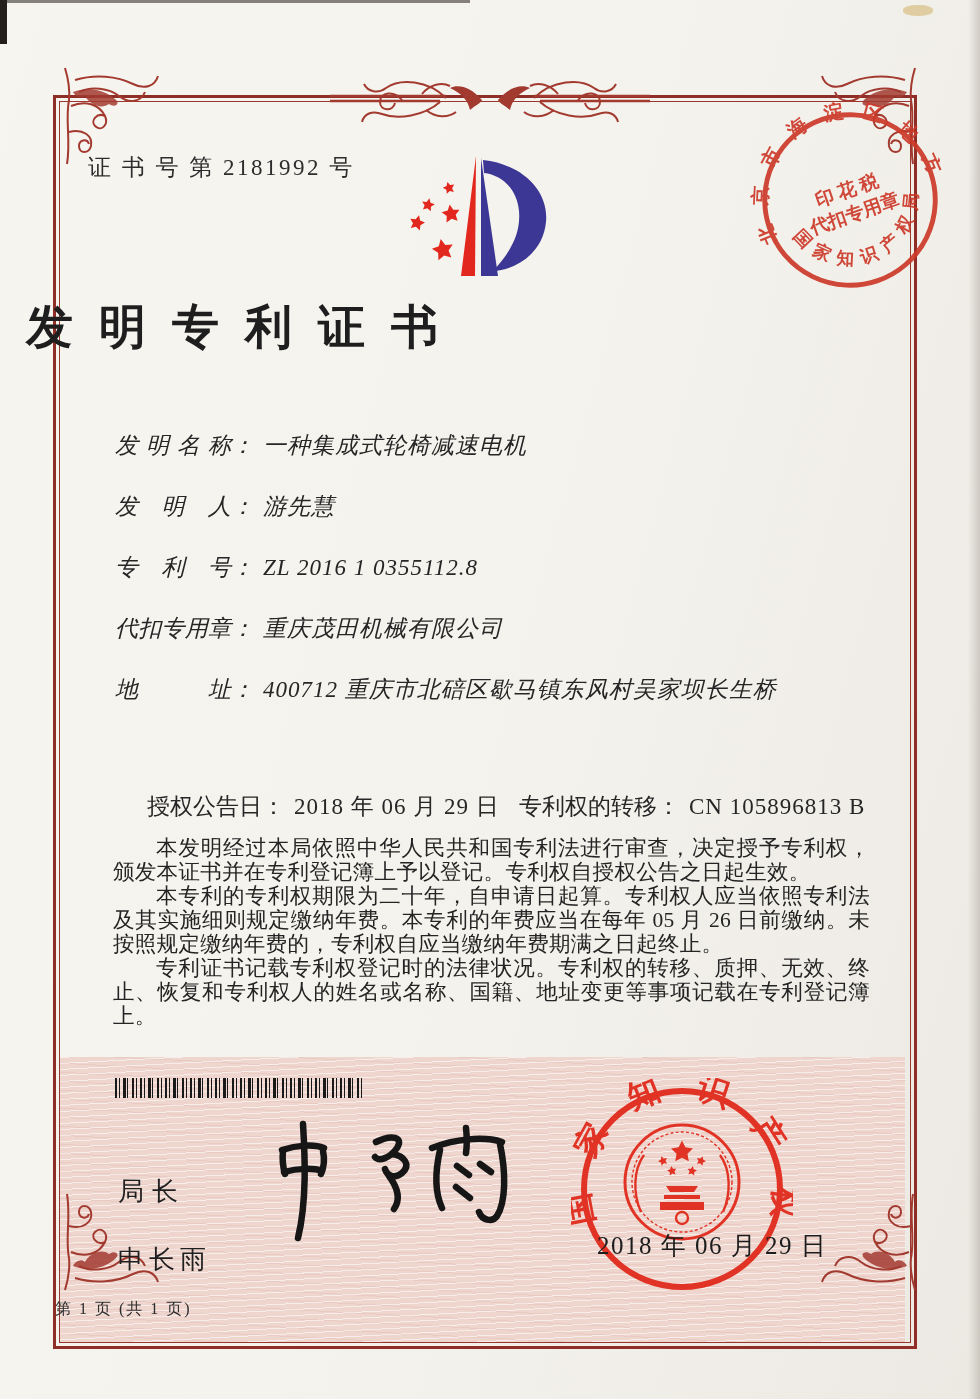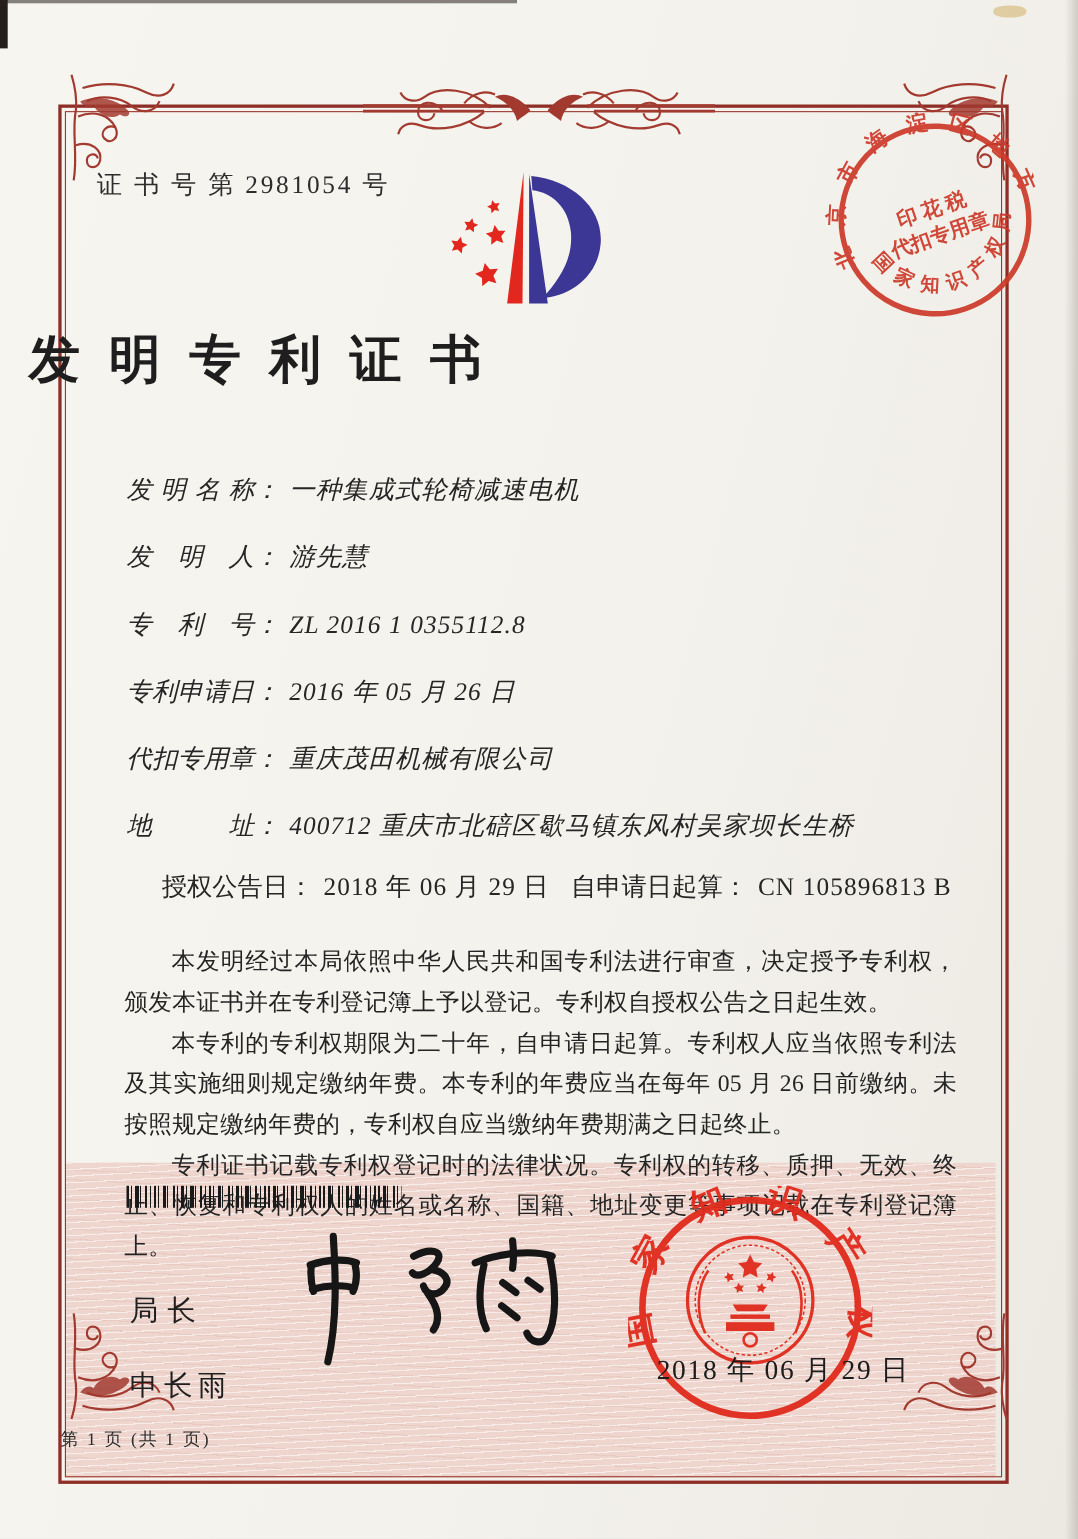--- a/index.html
+++ b/index.html
@@ -39,22 +39,22 @@
 
   .fields{position:absolute;left:115px;top:430px;font-size:23px;z-index:4;font-style:italic;}
   .field-row{height:61px;white-space:nowrap;}
   .f-label{display:inline-block;width:116px;text-align:justify;text-align-last:justify;}
   .f-colon{display:inline-block;}
   .f-value{margin-left:9px;letter-spacing:1px;}
 
   .grant{position:absolute;left:115px;top:791px;font-size:23px;white-space:nowrap;z-index:4;margin-left:32px;}
   .grant .g2{position:absolute;left:372px;top:0;}
 
-  .paras{position:absolute;left:113px;top:836px;width:757px;font-size:21.5px;line-height:37px;
-         text-align:justify;color:#242424;z-index:4;letter-spacing:.3px;margin-top:20px;}
+  .paras{position:absolute;left:113px;top:836px;width:757px;font-size:21.5px;line-height:24px;
+         text-align:justify;color:#242424;z-index:4;letter-spacing:.3px;}
   .paras p{margin:0;text-indent:2em;}
 
   .barcode{position:absolute;left:115px;top:1078px;width:250px;height:20px;z-index:4;
     background:repeating-linear-gradient(90deg,#191919 0 2px,transparent 2px 4px,#191919 4px 5px,
       transparent 5px 8px,#191919 8px 11px,transparent 11px 12px,#191919 12px 13px,transparent 13px 17px,
       #191919 17px 19px,transparent 19px 21px,#191919 21px 22px,transparent 22px 25px);}
 
   .director{position:absolute;left:118px;top:1174px;font-size:26px;color:#1f1f1f;z-index:4;}
   .director .line1{letter-spacing:8px;}
   .director .line2{margin-top:33px;letter-spacing:5px;}
@@ -115,21 +115,21 @@
   <svg class="orn fl-tr" width="110" height="110" viewBox="0 0 110 110">
       <use href="#flourish"></use>
     </svg>
   <svg class="orn fl-bl" width="110" height="110" viewBox="0 0 110 110">
       <use href="#flourish"></use>
     </svg>
   <svg class="orn fl-br" width="110" height="110" viewBox="0 0 110 110">
       <use href="#flourish"></use>
     </svg>
 
-  <div class="cert-no">证 书 号 第 2981054 号</div>
+  <div class="cert-no">证 书 号 第 2181992 号</div>
 
   <svg class="logo" width="158" height="150" viewBox="0 0 158 150">
     <path d="M71,12 L56,132 L70,132 Z" fill="#e2281e"></path>
     <path d="M76,14 L76,132 L93,132 Z" fill="#3c3795"></path>
     <path d="M78,16 C116,20 144,46 141,78 C138,110 110,126 88,127 C105,109 116,90 114,67 C112,45 97,31 79,29 Z" fill="#3c3795"></path>
     <g fill="#e2281e">
       <use href="#st5" transform="translate(44,44) scale(0.62) rotate(-15)"></use>
       <use href="#st5" transform="translate(23,61) scale(0.68) rotate(12)"></use>
       <use href="#st5" transform="translate(46,70) scale(0.95) rotate(-8)"></use>
       <use href="#st5" transform="translate(12,79) scale(0.8) rotate(15)"></use>
@@ -152,31 +152,30 @@
       <textPath href="#taxBot" startOffset="4">国家知识产权局</textPath>
     </text>
     <text x="100" y="96" text-anchor="middle" font-size="19" font-weight="bold" fill="#cd3929">印 花 税</text>
     <text x="100" y="121" text-anchor="middle" font-size="19" font-weight="bold" fill="#cd3929">代扣专用章</text>
   </svg>
 
   <div class="fields">
     <div class="field-row"><span class="f-label">发明名称</span><span class="f-colon">：</span><span class="f-value">一种集成式轮椅减速电机</span></div>
     <div class="field-row"><span class="f-label">发明人</span><span class="f-colon">：</span><span class="f-value">游先慧</span></div>
     <div class="field-row"><span class="f-label">专利号</span><span class="f-colon">：</span><span class="f-value">ZL 2016 1 0355112.8</span></div>
-    <div class="field-row"><span class="f-label">专利申请日</span><span class="f-colon">：</span><span class="f-value">2016 年 05 月 26 日</span></div>
     <div class="field-row"><span class="f-label">代扣专用章</span><span class="f-colon">：</span><span class="f-value">重庆茂田机械有限公司</span></div>
     <div class="field-row"><span class="f-label">地址</span><span class="f-colon">：</span><span class="f-value">400712  重庆市北碚区歇马镇东风村吴家坝长生桥</span></div>
   </div>
 
   <div class="grant">
     <span class="g1">
       <span>授权公告日</span><span>：</span><span class="f-value">2018 年 06 月 29 日</span>
     </span>
     <span class="g2">
-      <span>自申请日起算</span><span>：</span><span class="f-value">CN 105896813 B</span>
+      <span>专利权的转移</span><span>：</span><span class="f-value">CN 105896813 B</span>
     </span>
   </div>
 
   <div class="paras">
     <p>本发明经过本局依照中华人民共和国专利法进行审查，决定授予专利权，颁发本证书并在专利登记簿上予以登记。专利权自授权公告之日起生效。</p>
     <p>本专利的专利权期限为二十年，自申请日起算。专利权人应当依照专利法及其实施细则规定缴纳年费。本专利的年费应当在每年 05 月 26 日前缴纳。未按照规定缴纳年费的，专利权自应当缴纳年费期满之日起终止。</p>
     <p>专利证书记载专利权登记时的法律状况。专利权的转移、质押、无效、终止、恢复和专利权人的姓名或名称、国籍、地址变更等事项记载在专利登记簿上。</p>
   </div>
 
   <div class="barcode"></div>

